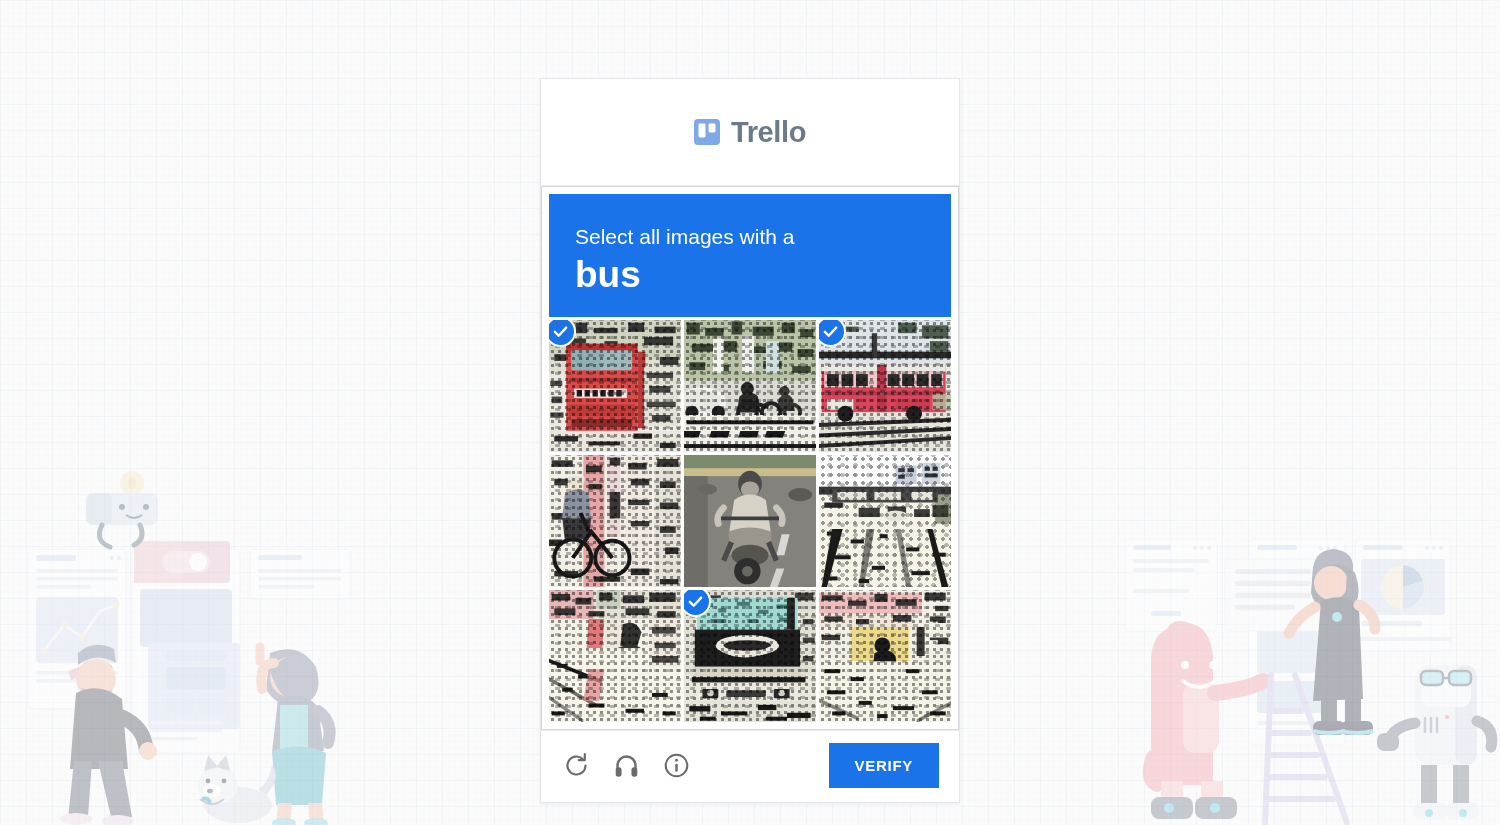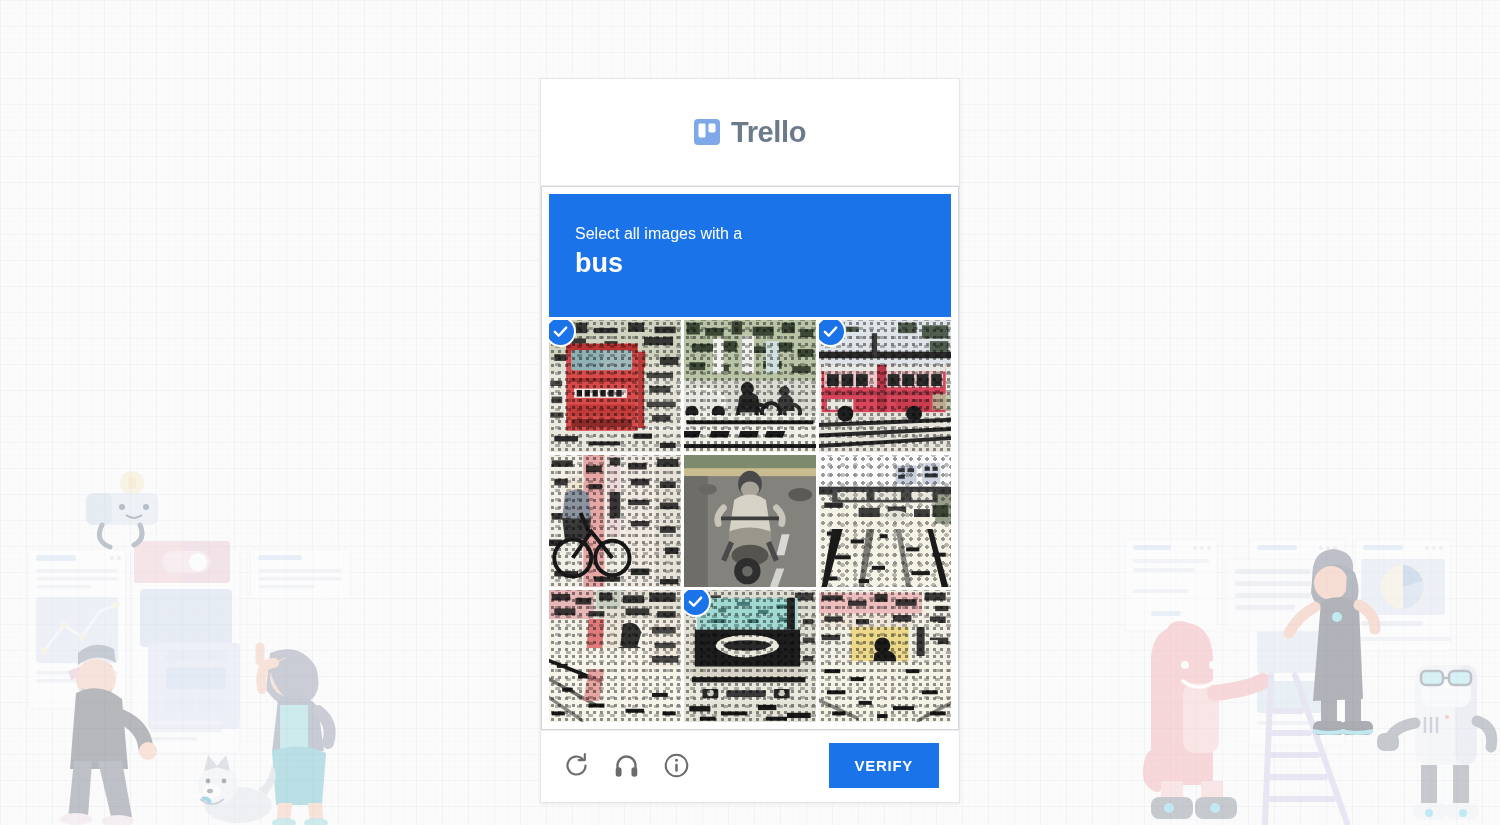--- a/index.html
+++ b/index.html
@@ -73,22 +73,22 @@
     padding: 7px;
     background: #fff;
   }
 
   #prompt-banner {
     background: #1a73e8;
     color: #ffffff;
     padding: 30px 26px 18px 26px;
     height: 123px;
   }
-  #prompt-line1 { font-size: 16px; font-weight: normal; line-height: 1.2; }
-  #prompt-target { font-size: 27px; font-weight: bold; margin-top: 5px; line-height: 1.15; }
+  #prompt-line1 { font-size: 21px; font-weight: normal; line-height: 1.2; }
+  #prompt-target { font-size: 37px; font-weight: bold; margin-top: 5px; line-height: 1.15; }
 
   #image-grid {
     display: grid;
     grid-template-columns: repeat(3, 1fr);
     grid-template-rows: repeat(3, 1fr);
     gap: 3px;
     margin-top: 3px;
     background: #ffffff;
   }
 

